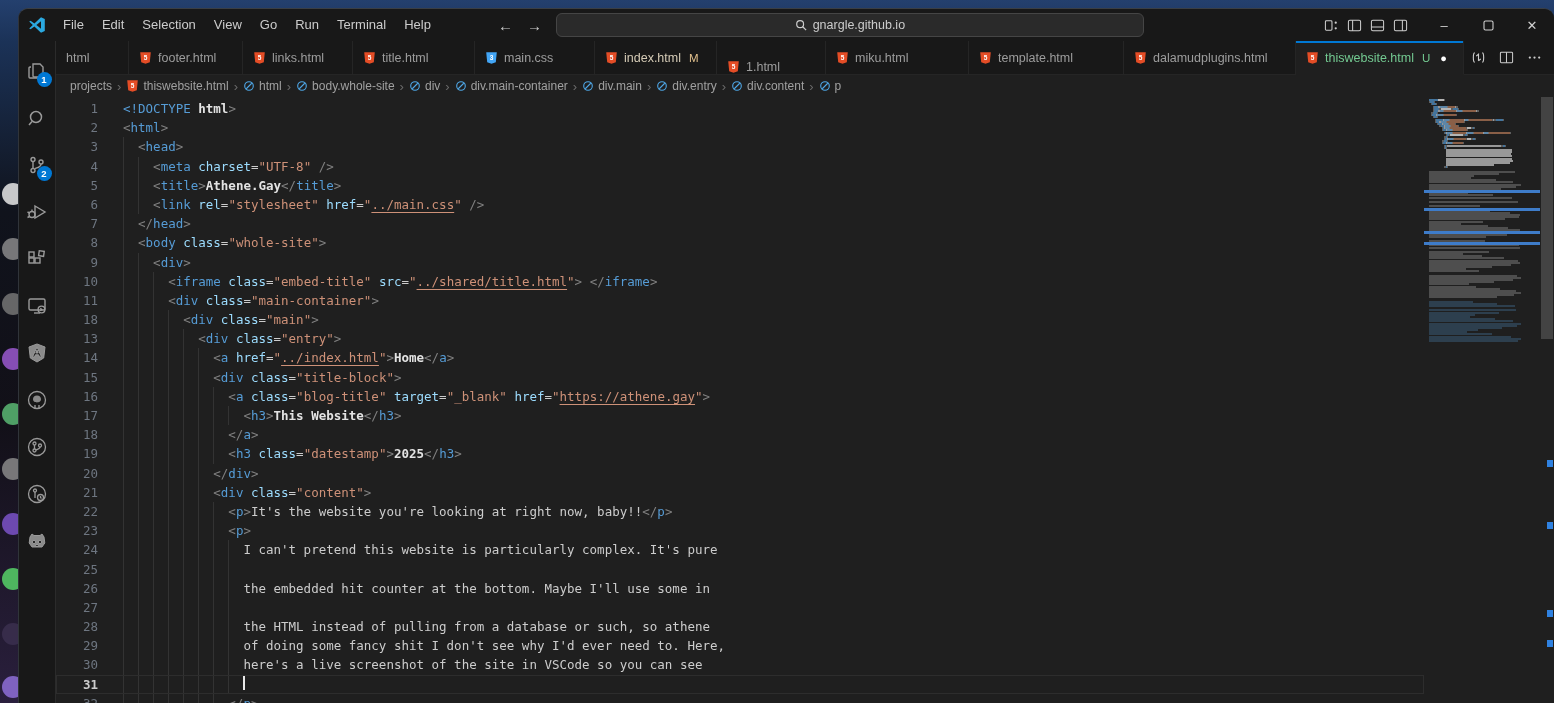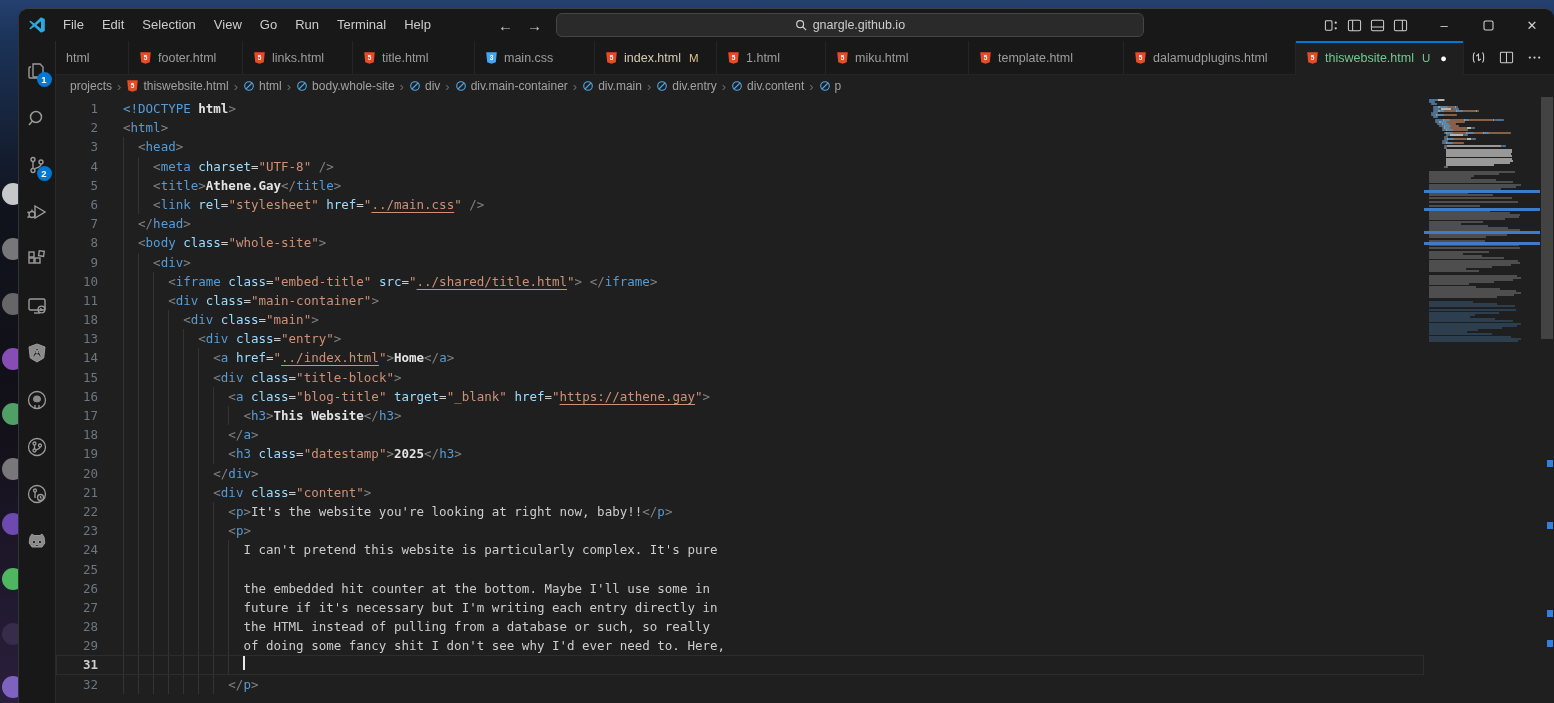--- a/index.html
+++ b/index.html
@@ -297,21 +297,21 @@
           <div class="tab" style="width: 122px;">
             <span style="display:flex">
               <svg width="13" height="14" viewBox="0 0 16 16">
                 <path d="M1.5 1h13l-1.2 12.3L8 15l-5.3-1.7z" fill="#e44d26"></path>
                 <text x="8" y="10.5" font-size="8" font-weight="bold" fill="#fff" text-anchor="middle" font-family="Liberation Sans,sans-serif">5</text>
               </svg>
             </span>
             <span style="color:#d5cbb6">index.html</span>
             <span class="gitm" style="color:#e2c08d">M</span>
           </div>
-          <div class="tab" style="width: 109px;">
+          <div class="tab" style="width: 109px; align-items: flex-end;">
             <span style="display:flex">
               <svg width="13" height="14" viewBox="0 0 16 16">
                 <path d="M1.5 1h13l-1.2 12.3L8 15l-5.3-1.7z" fill="#e44d26"></path>
                 <text x="8" y="10.5" font-size="8" font-weight="bold" fill="#fff" text-anchor="middle" font-family="Liberation Sans,sans-serif">5</text>
               </svg>
             </span>
             <span>1.html</span>
           </div>
           <div class="tab" style="width: 143px;">
             <span style="display:flex">
@@ -491,23 +491,24 @@
             <div class="line"><span class="ln">17</span><span class="lgap"></span><span class="indent" style="width: 16ch;"></span><span class="tk-p">&lt;</span><span class="tk-t">h3</span><span class="tk-p">&gt;</span><span class="tk-b">This Website</span><span class="tk-p">&lt;/</span><span class="tk-t">h3</span><span class="tk-p">&gt;</span></div>
             <div class="line"><span class="ln">18</span><span class="lgap"></span><span class="indent" style="width: 14ch;"></span><span class="tk-p">&lt;/</span><span class="tk-t">a</span><span class="tk-p">&gt;</span></div>
             <div class="line"><span class="ln">19</span><span class="lgap"></span><span class="indent" style="width: 14ch;"></span><span class="tk-p">&lt;</span><span class="tk-t">h3</span><span class="tk-x"> </span><span class="tk-a">class</span><span class="tk-o">=</span><span class="tk-s">"datestamp"</span><span class="tk-p">&gt;</span><span class="tk-b">2025</span><span class="tk-p">&lt;/</span><span class="tk-t">h3</span><span class="tk-p">&gt;</span></div>
             <div class="line"><span class="ln">20</span><span class="lgap"></span><span class="indent" style="width: 12ch;"></span><span class="tk-p">&lt;/</span><span class="tk-t">div</span><span class="tk-p">&gt;</span></div>
             <div class="line"><span class="ln">21</span><span class="lgap"></span><span class="indent" style="width: 12ch;"></span><span class="tk-p">&lt;</span><span class="tk-t">div</span><span class="tk-x"> </span><span class="tk-a">class</span><span class="tk-o">=</span><span class="tk-s">"content"</span><span class="tk-p">&gt;</span></div>
             <div class="line"><span class="ln">22</span><span class="lgap"></span><span class="indent" style="width: 14ch;"></span><span class="tk-p">&lt;</span><span class="tk-t">p</span><span class="tk-p">&gt;</span><span class="tk-x">It's the website you're looking at right now, baby!!</span><span class="tk-p">&lt;/</span><span class="tk-t">p</span><span class="tk-p">&gt;</span></div>
             <div class="line"><span class="ln">23</span><span class="lgap"></span><span class="indent" style="width: 14ch;"></span><span class="tk-p">&lt;</span><span class="tk-t">p</span><span class="tk-p">&gt;</span></div>
             <div class="line"><span class="ln">24</span><span class="lgap"></span><span class="indent" style="width: 16ch;"></span><span class="tk-x">I can't pretend this website is particularly complex. It's pure</span></div>
             <div class="line"><span class="ln">25</span><span class="lgap"></span><span class="indent" style="width: 16ch;"></span></div>
             <div class="line"><span class="ln">26</span><span class="lgap"></span><span class="indent" style="width: 16ch;"></span><span class="tk-x">the embedded hit counter at the bottom. Maybe I'll use some in</span></div>
-            <div class="line"><span class="ln">27</span><span class="lgap"></span><span class="indent" style="width: 16ch;"></span><span class="tk-x">future if it's necessary but I'm writing each entry directly in</span></div>
-            <div class="line"><span class="ln">28</span><span class="lgap"></span><span class="indent" style="width: 16ch;"></span><span class="tk-x">the HTML instead of pulling from a database or such, so really</span></div>
+            <div class="line"><span class="ln">27</span><span class="lgap"></span><span class="indent" style="width: 16ch;"></span></div>
+            <div class="line"><span class="ln">28</span><span class="lgap"></span><span class="indent" style="width: 16ch;"></span><span class="tk-x">the HTML instead of pulling from a database or such, so athene</span></div>
             <div class="line"><span class="ln">29</span><span class="lgap"></span><span class="indent" style="width: 16ch;"></span><span class="tk-x">of doing some fancy shit I don't see why I'd ever need to. Here,</span></div>
+            <div class="line"><span class="ln">30</span><span class="lgap"></span><span class="indent" style="width: 16ch;"></span><span class="tk-x">here's a live screenshot of the site in VSCode so you can see</span></div>
             <div class="line cur"><span class="ln cur">31</span><span class="lgap"></span><span class="indent" style="width: 16ch;"></span><span class="cursor"></span></div>
             <div class="line"><span class="ln">32</span><span class="lgap"></span><span class="indent" style="width: 14ch;"></span><span class="tk-p">&lt;/</span><span class="tk-t">p</span><span class="tk-p">&gt;</span></div>
           </div>
         <div class="minimap" id="minimap">
             <div class="mm-row" style="top: 2px; width: 15.75px; background-image: linear-gradient(to right, transparent 0px, transparent 0px, rgb(68, 116, 156) 0px, rgb(68, 116, 156) 9.5px, rgb(181, 181, 181) 9.5px, rgb(181, 181, 181) 14.7px, rgb(93, 93, 93) 14.7px, rgb(93, 93, 93) 15.8px);"></div>
             <div class="mm-row" style="top: 4.17px; width: 6.3px; background-image: linear-gradient(to right, transparent 0px, transparent 0px, rgb(93, 93, 93) 0px, rgb(93, 93, 93) 1.1px, rgb(68, 116, 156) 1.1px, rgb(68, 116, 156) 5.3px, rgb(93, 93, 93) 5.3px, rgb(93, 93, 93) 6.3px);"></div>
             <div class="mm-row" style="top: 6.34px; width: 8.4px; background-image: linear-gradient(to right, transparent 0px, transparent 2.1px, rgb(93, 93, 93) 2.1px, rgb(93, 93, 93) 3.2px, rgb(68, 116, 156) 3.2px, rgb(68, 116, 156) 7.4px, rgb(93, 93, 93) 7.4px, rgb(93, 93, 93) 8.4px);"></div>
             <div class="mm-row" style="top: 8.51px; width: 29.4px; background-image: linear-gradient(to right, transparent 0px, transparent 4.2px, rgb(93, 93, 93) 4.2px, rgb(93, 93, 93) 5.3px, rgb(68, 116, 156) 5.3px, rgb(68, 116, 156) 9.4px, rgb(152, 152, 152) 9.4px, rgb(152, 152, 152) 10.5px, rgb(93, 134, 168) 10.5px, rgb(93, 134, 168) 17.9px, rgb(119, 119, 119) 17.9px, rgb(119, 119, 119) 18.9px, rgb(138, 95, 71) 18.9px, rgb(138, 95, 71) 26.3px, rgb(152, 152, 152) 26.3px, rgb(152, 152, 152) 27.3px, rgb(93, 93, 93) 27.3px, rgb(93, 93, 93) 29.4px);"></div>
             <div class="mm-row" style="top: 10.68px; width: 30.45px; background-image: linear-gradient(to right, transparent 0px, transparent 4.2px, rgb(93, 93, 93) 4.2px, rgb(93, 93, 93) 5.3px, rgb(68, 116, 156) 5.3px, rgb(68, 116, 156) 10.5px, rgb(93, 93, 93) 10.5px, rgb(93, 93, 93) 11.6px, rgb(181, 181, 181) 11.6px, rgb(181, 181, 181) 22.1px, rgb(93, 93, 93) 22.1px, rgb(93, 93, 93) 24.2px, rgb(68, 116, 156) 24.2px, rgb(68, 116, 156) 29.4px, rgb(93, 93, 93) 29.4px, rgb(93, 93, 93) 30.5px);"></div>
             <div class="mm-row" style="top: 12.85px; width: 50.4px; background-image: linear-gradient(to right, transparent 0px, transparent 4.2px, rgb(93, 93, 93) 4.2px, rgb(93, 93, 93) 5.3px, rgb(68, 116, 156) 5.3px, rgb(68, 116, 156) 9.4px, rgb(152, 152, 152) 9.4px, rgb(152, 152, 152) 10.5px, rgb(93, 134, 168) 10.5px, rgb(93, 134, 168) 13.7px, rgb(119, 119, 119) 13.7px, rgb(119, 119, 119) 14.7px, rgb(138, 95, 71) 14.7px, rgb(138, 95, 71) 27.3px, rgb(152, 152, 152) 27.3px, rgb(152, 152, 152) 28.4px, rgb(93, 134, 168) 28.4px, rgb(93, 134, 168) 32.6px, rgb(119, 119, 119) 32.6px, rgb(119, 119, 119) 33.6px, rgb(138, 95, 71) 33.6px, rgb(138, 95, 71) 34.6px, rgb(138, 95, 71) 34.6px, rgb(138, 95, 71) 46.2px, rgb(138, 95, 71) 46.2px, rgb(138, 95, 71) 47.3px, rgb(152, 152, 152) 47.3px, rgb(152, 152, 152) 48.3px, rgb(93, 93, 93) 48.3px, rgb(93, 93, 93) 50.4px);"></div>

